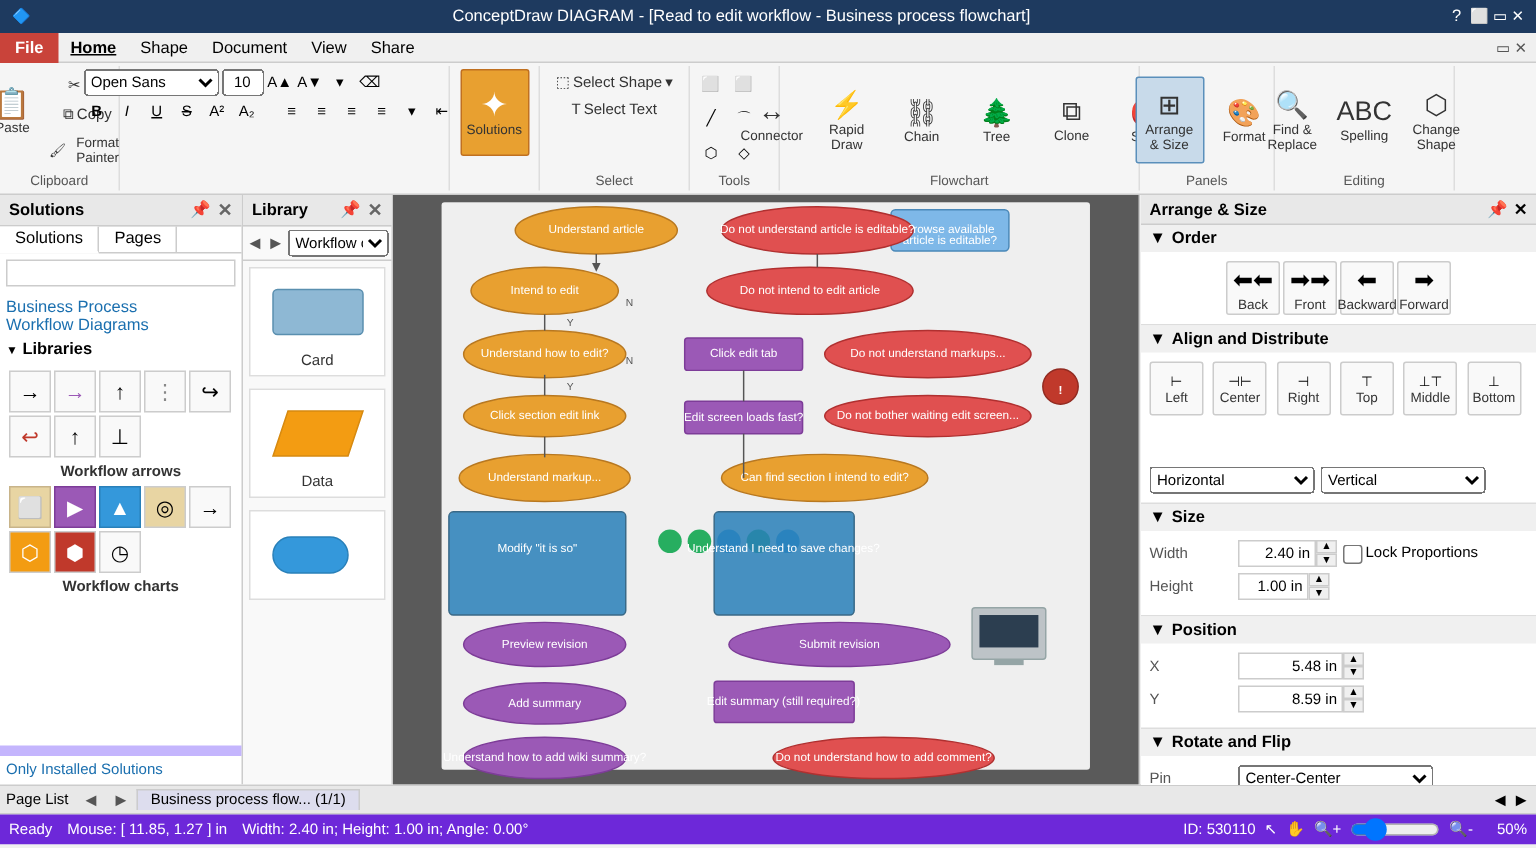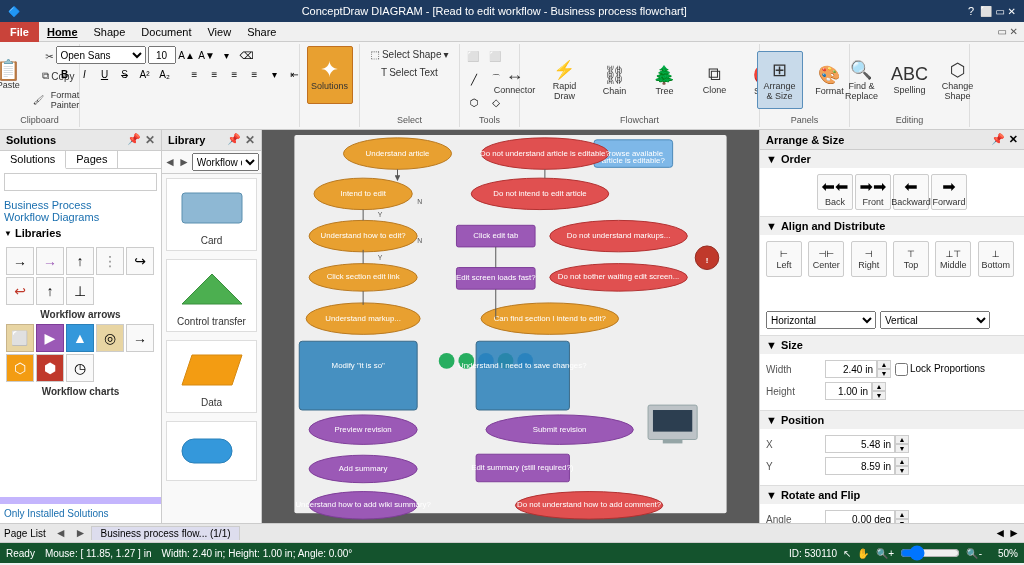--- a/index.html
+++ b/index.html
@@ -208,21 +208,21 @@
     .dropdown-row { display: flex; gap: 4px; margin-top: 2px; }
     .align-select { width: 110px; height: 18px; font-size: 10px; margin-top: 32px; }
     input[type="checkbox"] { cursor: pointer; }
     .spinbox { display: flex; align-items: center; }
     .spinbox input { width: 60px; height: 18px; font-size: 10px; border: 1px solid #ccc; padding: 1px 3px; text-align: right; }
     .spin-btns { display: flex; flex-direction: column; }
     .spin-btn { height: 9px; width: 14px; font-size: 7px; border: 1px solid #ccc; background: #f0f0f0; cursor: pointer; display: flex; align-items: center; justify-content: center; }
 
     
     #status-bar {
-      background: #14532d;
+      background: #6d28d9;
       color: white;
       height: 20px;
       display: flex;
       align-items: center;
       padding: 0 6px;
       font-size: 10px;
       justify-content: space-between;
     }
     .status-left { display: flex; gap: 10px; }
     .status-right { display: flex; align-items: center; gap: 6px; }
@@ -501,28 +501,20 @@
 
       <div class="lib-card">
         <div class="lib-card-img">
           <svg width="70" height="40">
             <rect x="5" y="5" width="60" height="30" rx="3" fill="#8eb8d4" stroke="#5a8faf" stroke-width="1"></rect>
           </svg>
         </div>
         <div class="lib-card-label">Card</div>
       </div>
 
-      <div class="lib-card">
-        <div class="lib-card-img">
-          <svg width="70" height="40">
-            <polygon points="35,5 65,35 5,35" fill="#4caf50" stroke="#388e3c" stroke-width="1"></polygon>
-          </svg>
-        </div>
-        <div class="lib-card-label">Control transfer</div>
-      </div>
 
       <div class="lib-card">
         <div class="lib-card-img">
           <svg width="70" height="40">
             <polygon points="15,5 65,5 55,35 5,35" fill="#f39c12" stroke="#d68910" stroke-width="1"></polygon>
           </svg>
         </div>
         <div class="lib-card-label">Data</div>
       </div>
 
@@ -783,30 +775,20 @@
       </div>
     </div>
 
     <div class="arrange-section">
       <div class="arrange-section-header">
         <span>▼</span>
         <span>Rotate and Flip</span>
       </div>
       <div class="arrange-section-content">
         <div class="arrange-row">
-          <span class="arrange-label">Angle</span>
-          <div class="spinbox">
-            <input type="text" style="width: 70px;" value="0.00 deg">
-            <div class="spin-btns">
-              <button class="spin-btn">▲</button>
-              <button class="spin-btn">▼</button>
-            </div>
-          </div>
-        </div>
-        <div class="arrange-row">
           <span class="arrange-label">Pin</span>
           <select style="width:130px;height:18px;font-size:10px;">
             <option>Center-Center</option>
           </select>
         </div>
         <div class="arrange-row">
           <button style="padding:2px 10px;font-size:10px;cursor:pointer;">Flip</button>
         </div>
       </div>
     </div>

